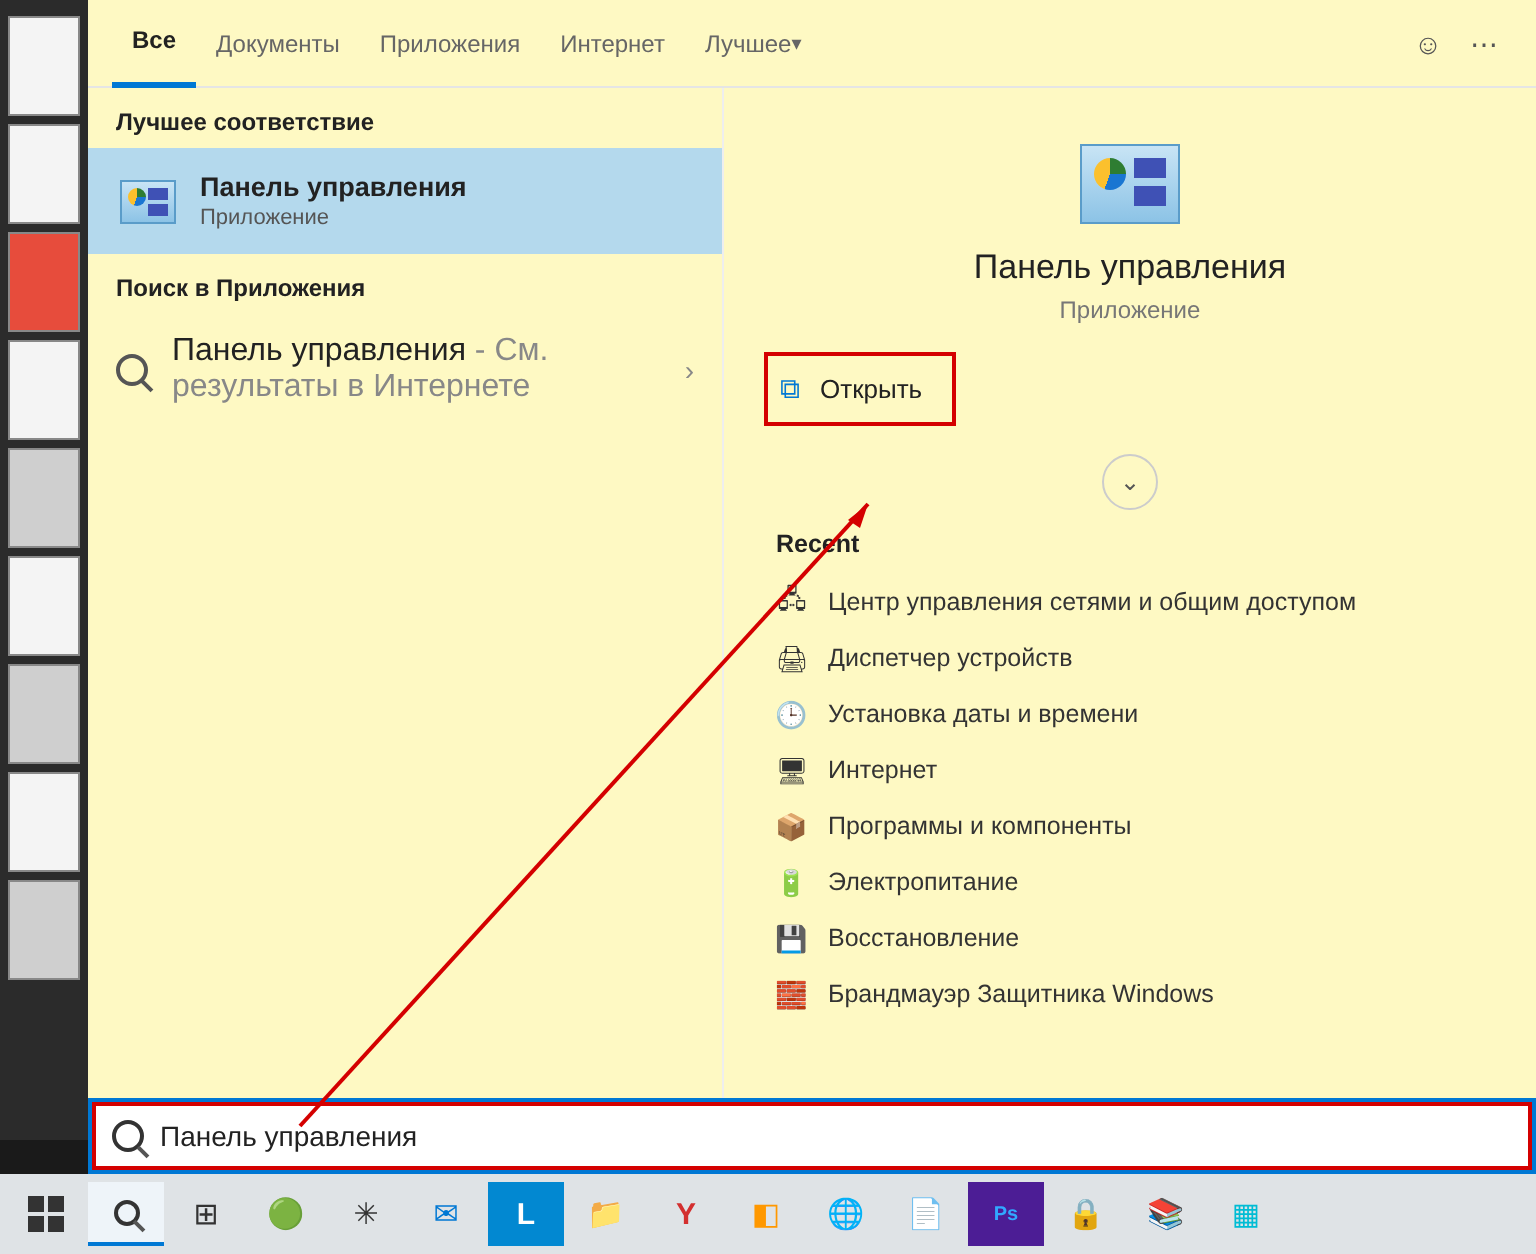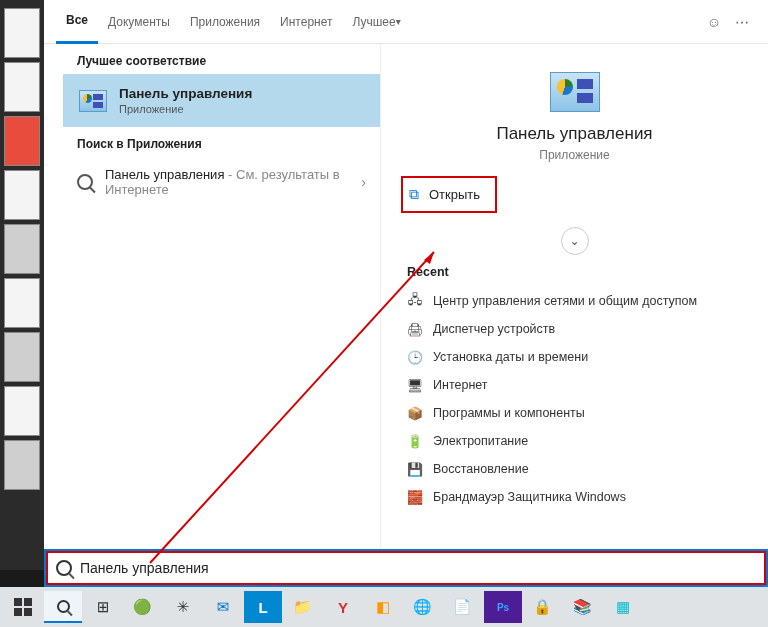--- a/index.html
+++ b/index.html
@@ -5,44 +5,44 @@
   * { margin: 0; padding: 0; box-sizing: border-box; font-family: "Segoe UI", Arial, sans-serif; }
   body { width: 768px; height: 627px; background: #1a1a1a; overflow: hidden; position: relative; }
 
   
   .thumbs { position: absolute; left: 0; top: 0; width: 44px; height: 570px; background: #2b2b2b; padding-top: 4px; }
   .thumb { width: 36px; height: 50px; margin: 4px auto; background: #f4f4f4; border: 1px solid #888; }
   .thumb.red { background: #e74c3c; }
   .thumb.grey { background: #cfcfcf; }
 
   
-  .panel { position: absolute; left: 44px; top: 0; width: 724px; height: 570px; background: #ffffff; display: flex; flex-direction: column; }
+  .panel { position: absolute; left: 44px; top: 0; width: 724px; height: 570px; background: #fef9c3; display: flex; flex-direction: column; }
 
   .tabs { display: flex; align-items: center; height: 44px; padding: 0 12px; border-bottom: 1px solid #e5e5e5; font-size: 12px; color: #666; }
   .tab { padding: 0 10px; height: 44px; display: flex; align-items: center; cursor: pointer; }
   .tab.active { color: #222; font-weight: 600; border-bottom: 3px solid #0078d4; }
   .tab-more::after { content: " ▾"; font-size: 10px; }
   .tabs-sp { flex: 1; }
   .top-icon { width: 28px; display: flex; justify-content: center; color: #555; font-size: 14px; cursor: pointer; }
 
-  .body { flex: 1; display: flex; overflow: hidden; margin-left: 19px; }
+  .body { flex: 1; display: flex; overflow: hidden; }
 
   .left { width: 318px; border-right: 1px solid #eee; overflow: hidden; }
   .sect-label { font-size: 12px; font-weight: 600; color: #222; padding: 10px 14px 6px; }
   .best { background: #b4d9ed; padding: 12px 16px; display: flex; align-items: center; gap: 12px; }
   .cp-icon { width: 28px; height: 22px; background: linear-gradient(#c8e4f5,#8cc3e6); border: 1px solid #5a9cc9; position: relative; }
   .cp-icon::before { content:""; position:absolute; left:3px; top:3px; width:9px; height:9px; border-radius:50%; background:conic-gradient(#2e7d32 0 90deg,#1976d2 90deg 200deg,#fbc02d 200deg 360deg);}
   .cp-icon::after { content:""; position:absolute; right:3px; top:3px; width:10px; height:6px; background:#3f51b5; box-shadow:0 8px 0 #3f51b5;}
   .best-t { font-size: 13.5px; font-weight: 600; color: #222; }
   .best-s { font-size: 11px; color: #555; margin-top: 2px; }
 
   .web-row { display:flex; align-items:center; padding: 10px 14px; gap: 12px; cursor:pointer; }
   .mag { width:16px; height:16px; border:2px solid #555; border-radius:50%; position:relative; flex-shrink:0; }
   .mag::after { content:""; position:absolute; width:7px; height:2px; background:#555; bottom:-3px; right:-5px; transform:rotate(45deg); }
-  .web-text { flex:1; font-size: 13px; color:#222; }
+  .web-text { flex:1; font-size: 16px; color:#222; }
   .web-text .suf { color:#888; }
   .chev { color:#888; font-size:14px; }
 
   .right { flex:1; padding: 18px 20px 10px; overflow-y:auto; }
   .hero { text-align:center; padding: 10px 0 14px; }
   .hero .cp-big { width: 50px; height: 40px; margin: 0 auto 12px; background: linear-gradient(#c8e4f5,#8cc3e6); border:1px solid #5a9cc9; position:relative; }
   .cp-big::before { content:""; position:absolute; left:6px; top:6px; width:16px; height:16px; border-radius:50%; background:conic-gradient(#2e7d32 0 90deg,#1976d2 90deg 200deg,#fbc02d 200deg 360deg);}
   .cp-big::after { content:""; position:absolute; right:6px; top:6px; width:16px; height:10px; background:#3f51b5; box-shadow:0 14px 0 #3f51b5;}
   .hero-t { font-size: 17px; color:#222; }
   .hero-s { font-size: 12px; color:#777; margin-top:4px; }

